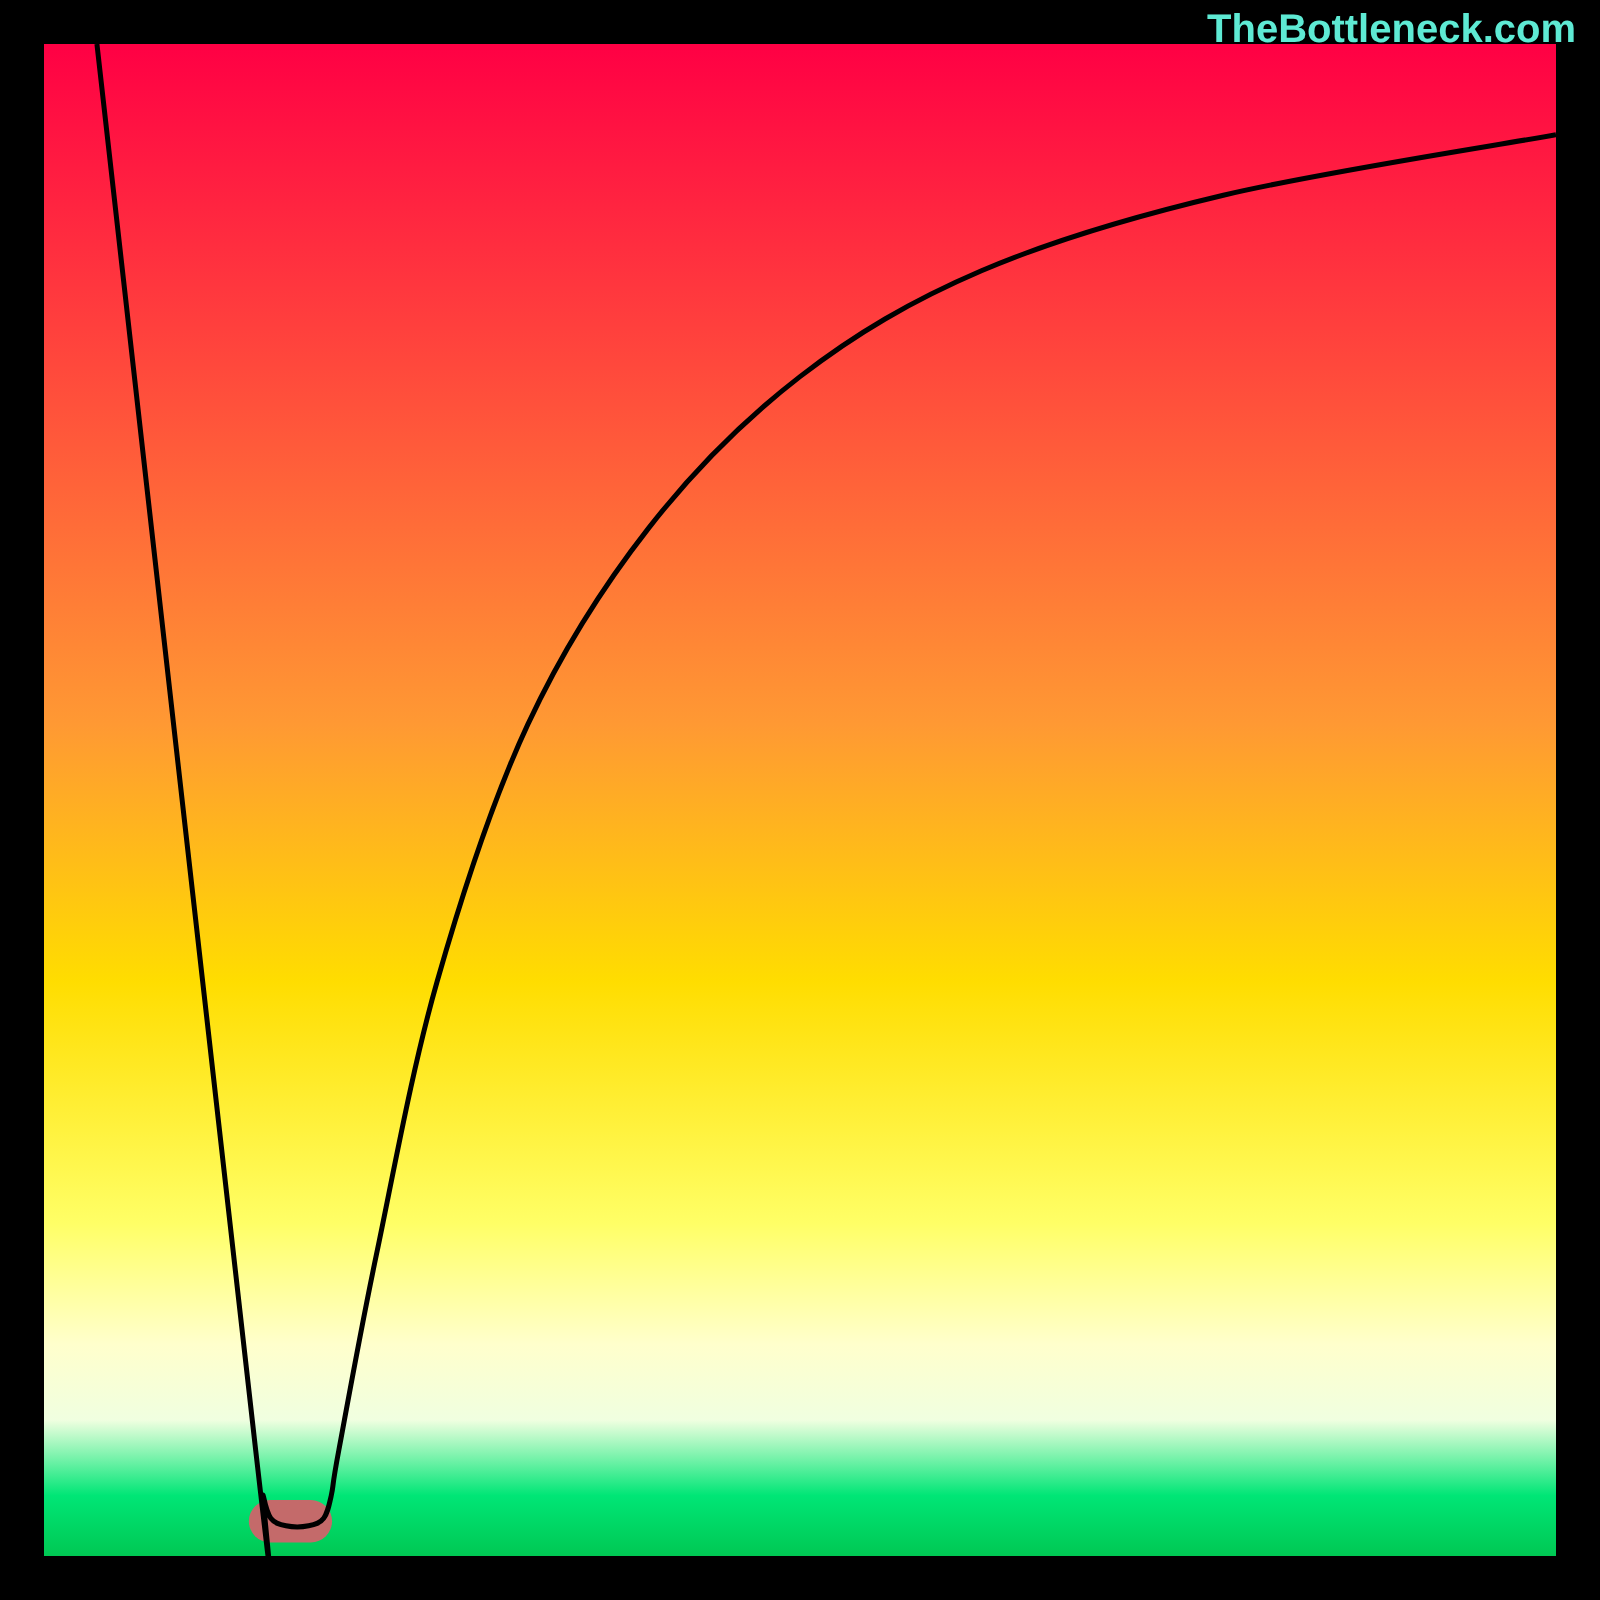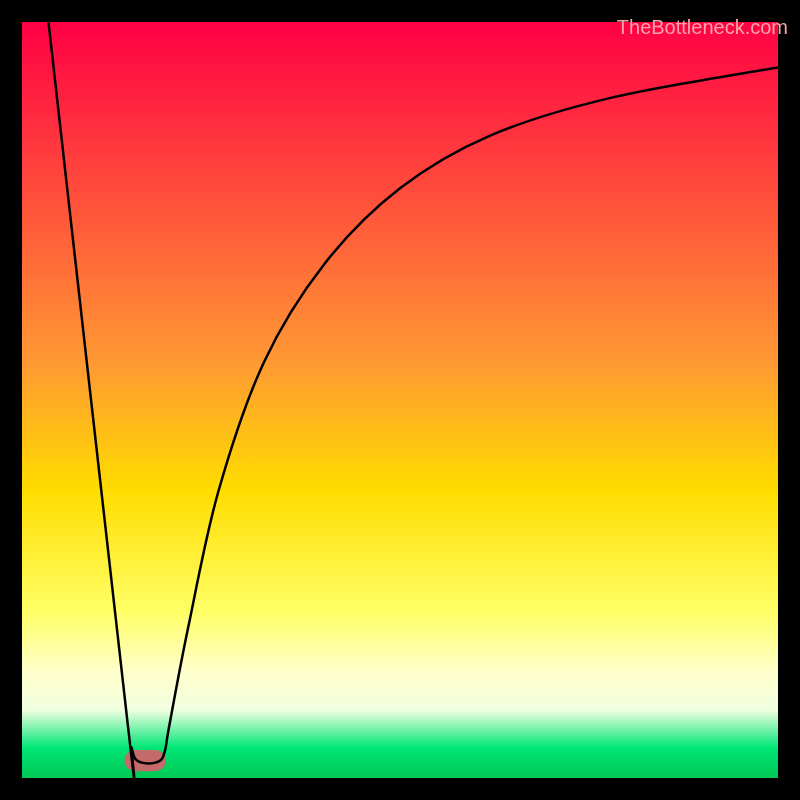--- a/index.html
+++ b/index.html
@@ -9,25 +9,25 @@
     }
     body {
       width: 800px;
       height: 800px;
       background: #000;
       position: relative;
       font-family: Arial, sans-serif;
     }
     .watermark {
       position: absolute;
-      top: 16px;
+      top: 4px;
       right: 12px;
       font-size: 20px;
-      font-weight: normal;
-      color: #fca5a5;
+      font-weight: bold;
+      color: #5eead4;
       z-index: 10;
     }
     .chart-container {
       position: absolute;
       top: 22px;
       left: 22px;
       width: 756px;
       height: 756px;
     }
     svg {

